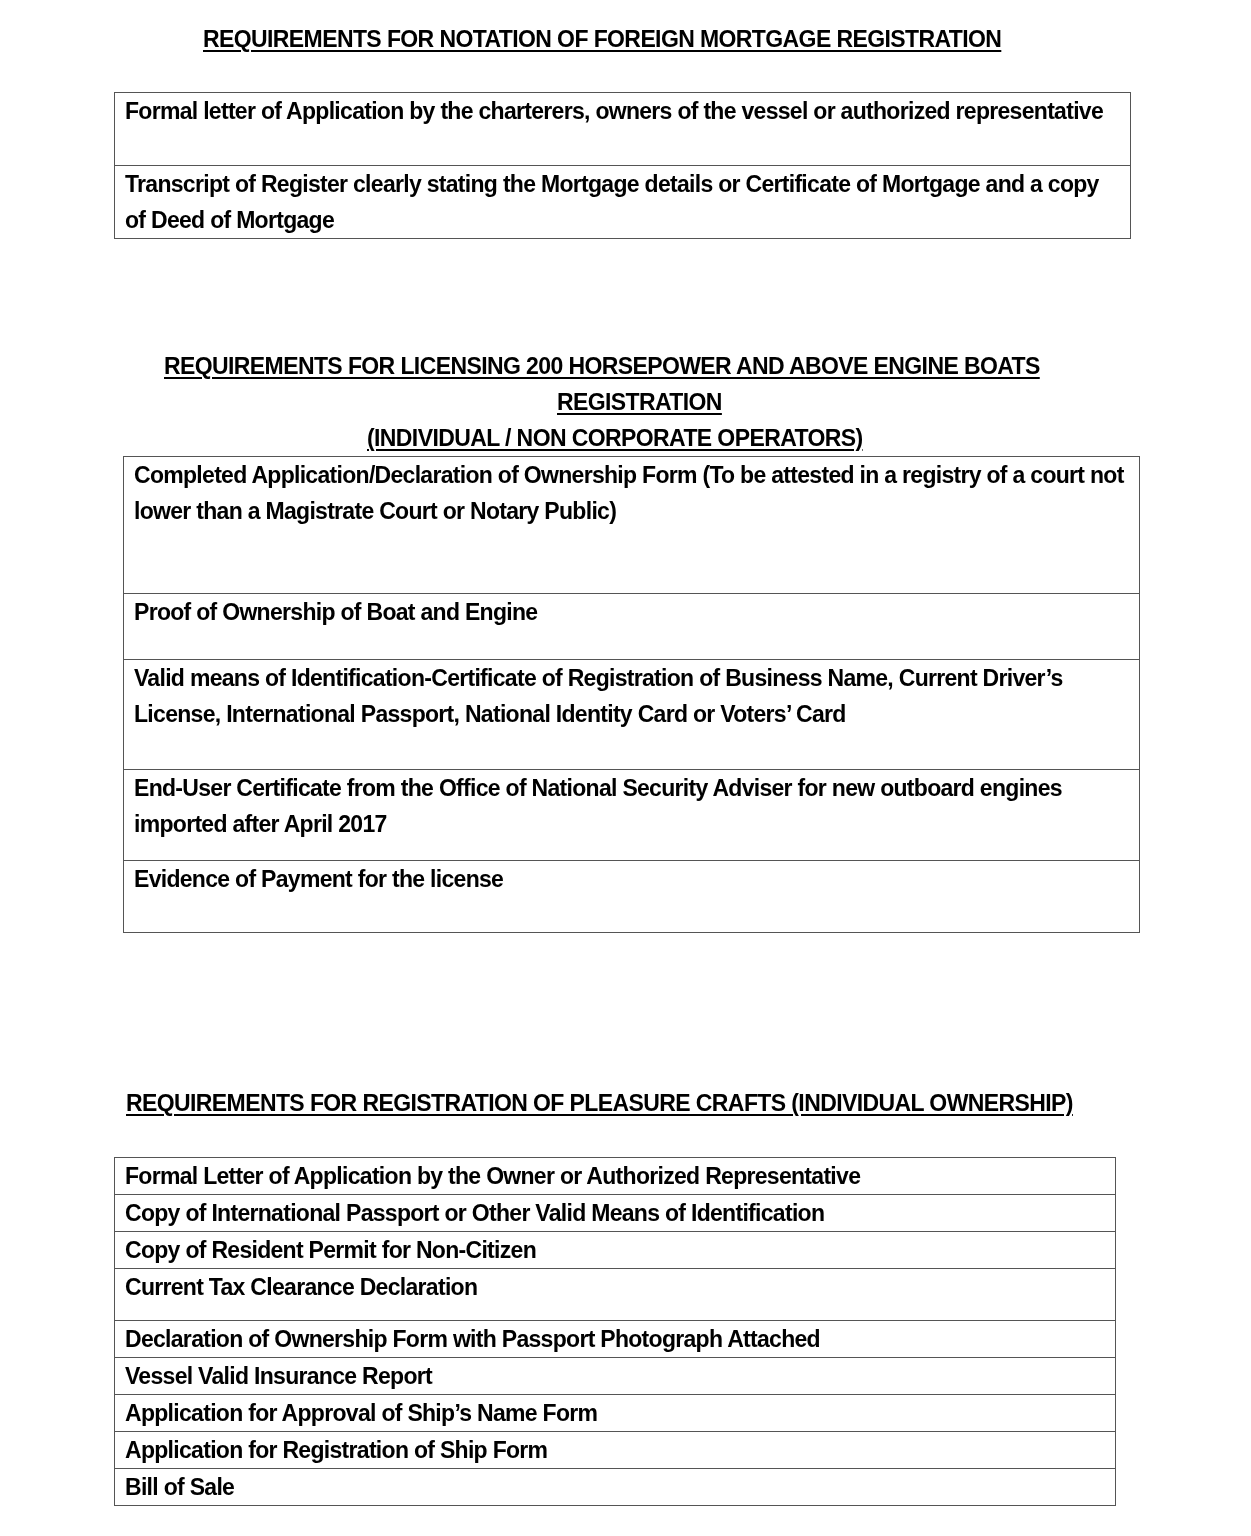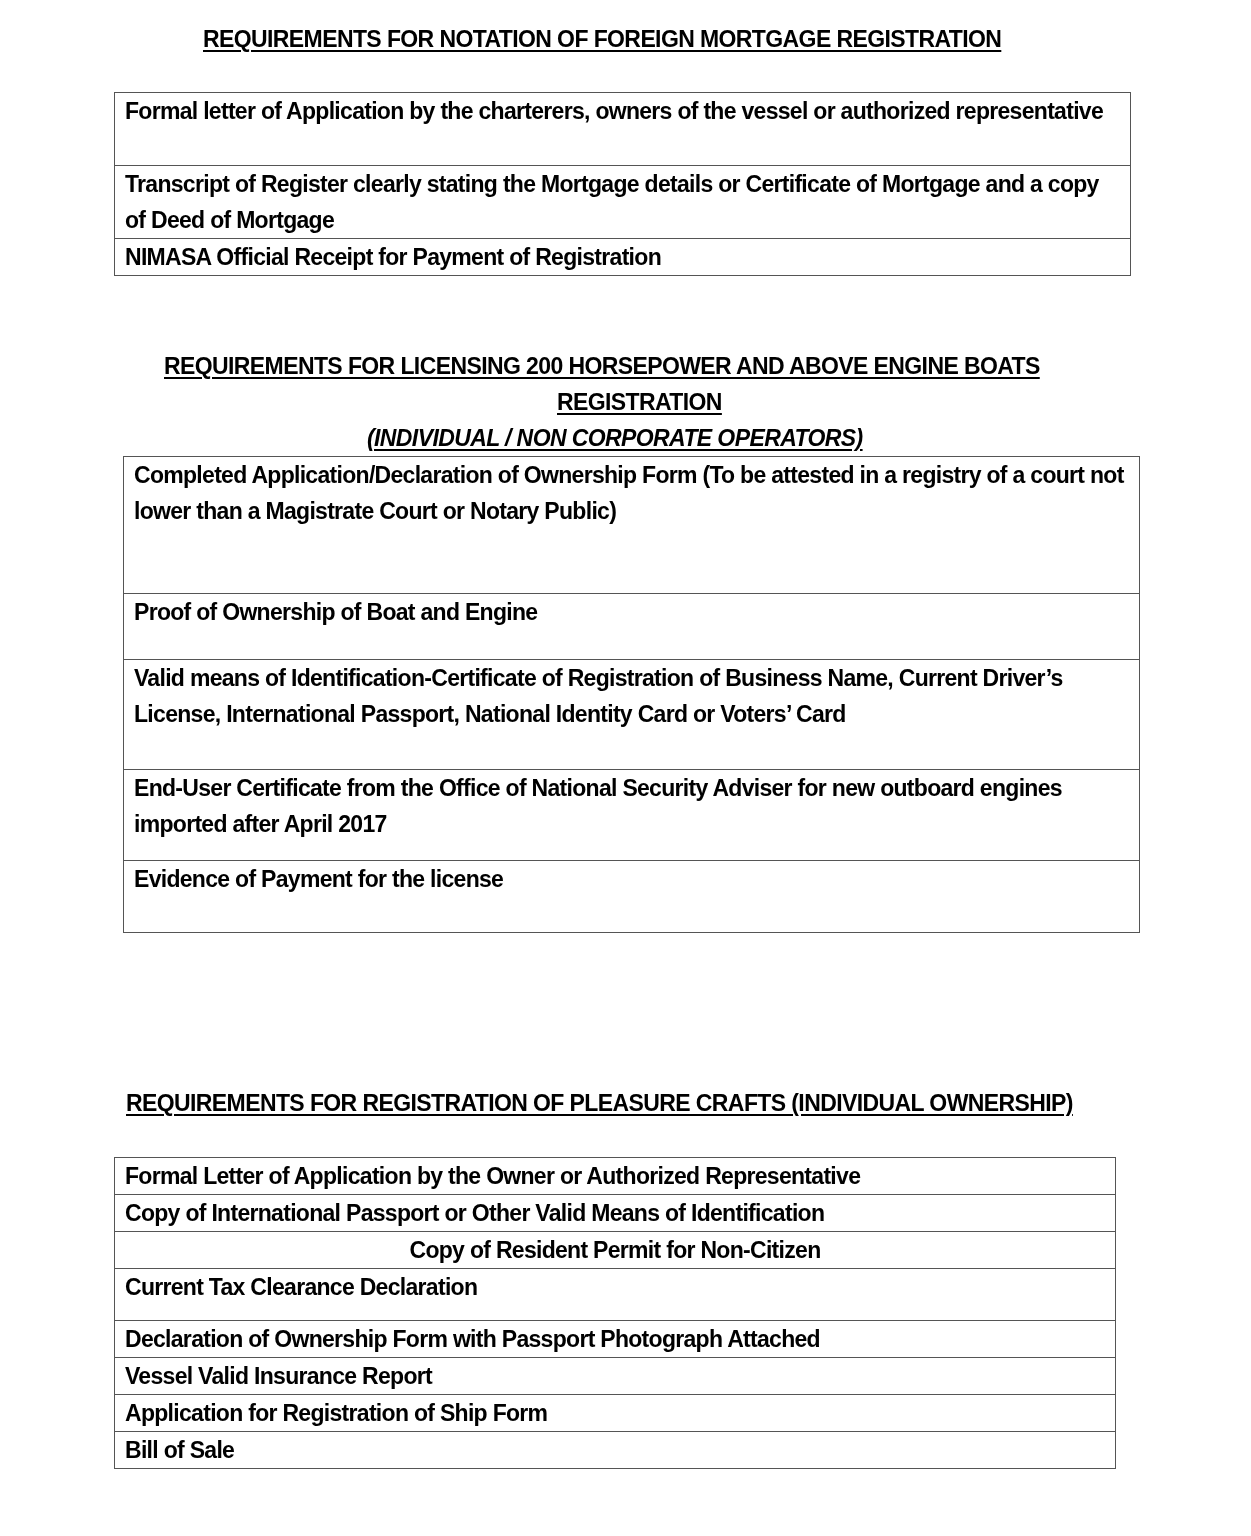--- a/index.html
+++ b/index.html
@@ -27,29 +27,26 @@
 <div class="heading" style="left:203px; top:21px;">REQUIREMENTS FOR NOTATION OF FOREIGN MORTGAGE REGISTRATION</div>
 
 <table class="req-table" style="left:114px; top:92px; width:1017px;">
   <tbody>
       <tr>
         <td style="height:73px;">Formal letter of Application by the charterers, owners of the vessel or authorized representative</td>
       </tr>
   <tr>
         <td style="height:73px;">Transcript of Register clearly stating the Mortgage details or Certificate of Mortgage and a copy of Deed of Mortgage</td>
       </tr>
-  <tr>
-        <td style="height:37px;">NIMASA Official Receipt for Payment of Registration</td>
-      </tr>
 </tbody>
   </table>
 
 <div class="heading" style="left:164px; top:348px;">REQUIREMENTS FOR LICENSING 200 HORSEPOWER AND ABOVE ENGINE BOATS</div>
 <div class="heading" style="left:557px; top:384px;">REGISTRATION</div>
-<div class="heading" style="left:367px; top:420px;font-style:italic;">(INDIVIDUAL / NON CORPORATE OPERATORS)</div>
+<div class="heading" style="left:367px; top:420px;">(INDIVIDUAL / NON CORPORATE OPERATORS)</div>
 
 <table class="req-table" style="left:123px; top:456px; width:1017px;">
   <tbody>
       <tr>
         <td style="height:137px;">Completed Application/Declaration of Ownership Form (To be attested in a registry of a court not lower than a Magistrate Court or Notary Public)</td>
       </tr>
   <tr>
         <td style="height:66px;">Proof of Ownership of Boat and Engine</td>
       </tr>
   <tr>
@@ -68,31 +65,34 @@
 
 <table class="req-table" style="left:114px; top:1157px; width:1002px;border-radius:21px;">
   <tbody>
       <tr>
         <td style="height:37px;">Formal Letter of Application by the Owner or Authorized Representative</td>
       </tr>
   <tr>
         <td style="height:37px;">Copy of International Passport or Other Valid Means of Identification</td>
       </tr>
   <tr>
-        <td style="height:37px;text-align:center;">Copy of Resident Permit for Non-Citizen</td>
+        <td style="height:37px;">Copy of Resident Permit for Non-Citizen</td>
       </tr>
   <tr>
         <td style="height:52px;">Current Tax Clearance Declaration</td>
       </tr>
   <tr>
         <td style="height:37px;">Declaration of Ownership Form with Passport Photograph Attached</td>
       </tr>
   <tr>
         <td style="height:37px;">Vessel Valid Insurance Report</td>
       </tr>
   <tr>
+        <td style="height:37px;">Application for Approval of Ship’s Name Form</td>
+      </tr>
+  <tr>
         <td style="height:37px;">Application for Registration of Ship Form</td>
       </tr>
   <tr>
         <td style="height:37px;">Bill of Sale</td>
       </tr>
 </tbody>
   </table>
 
 </body></html>

